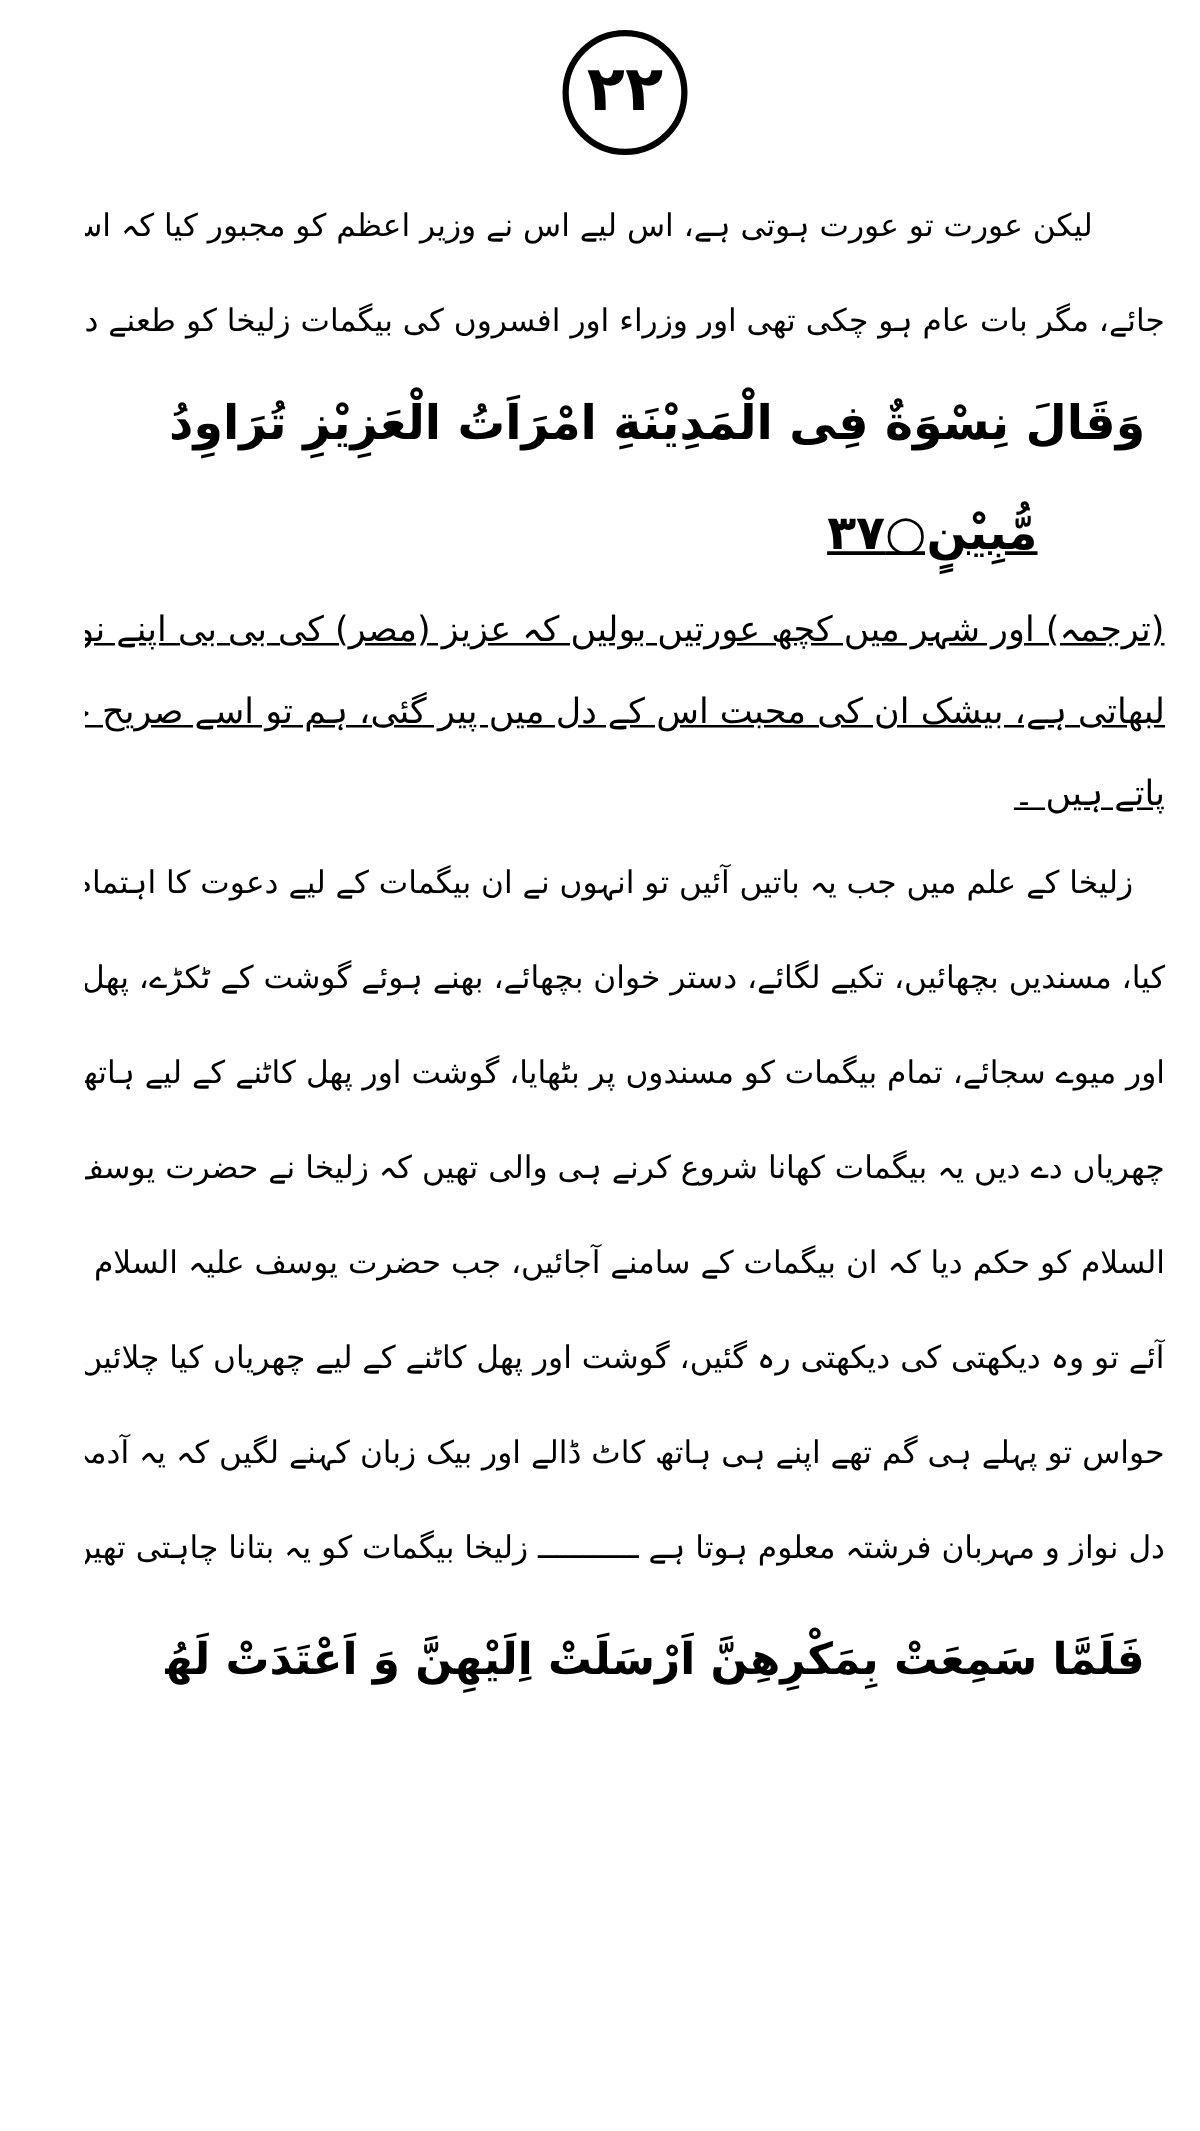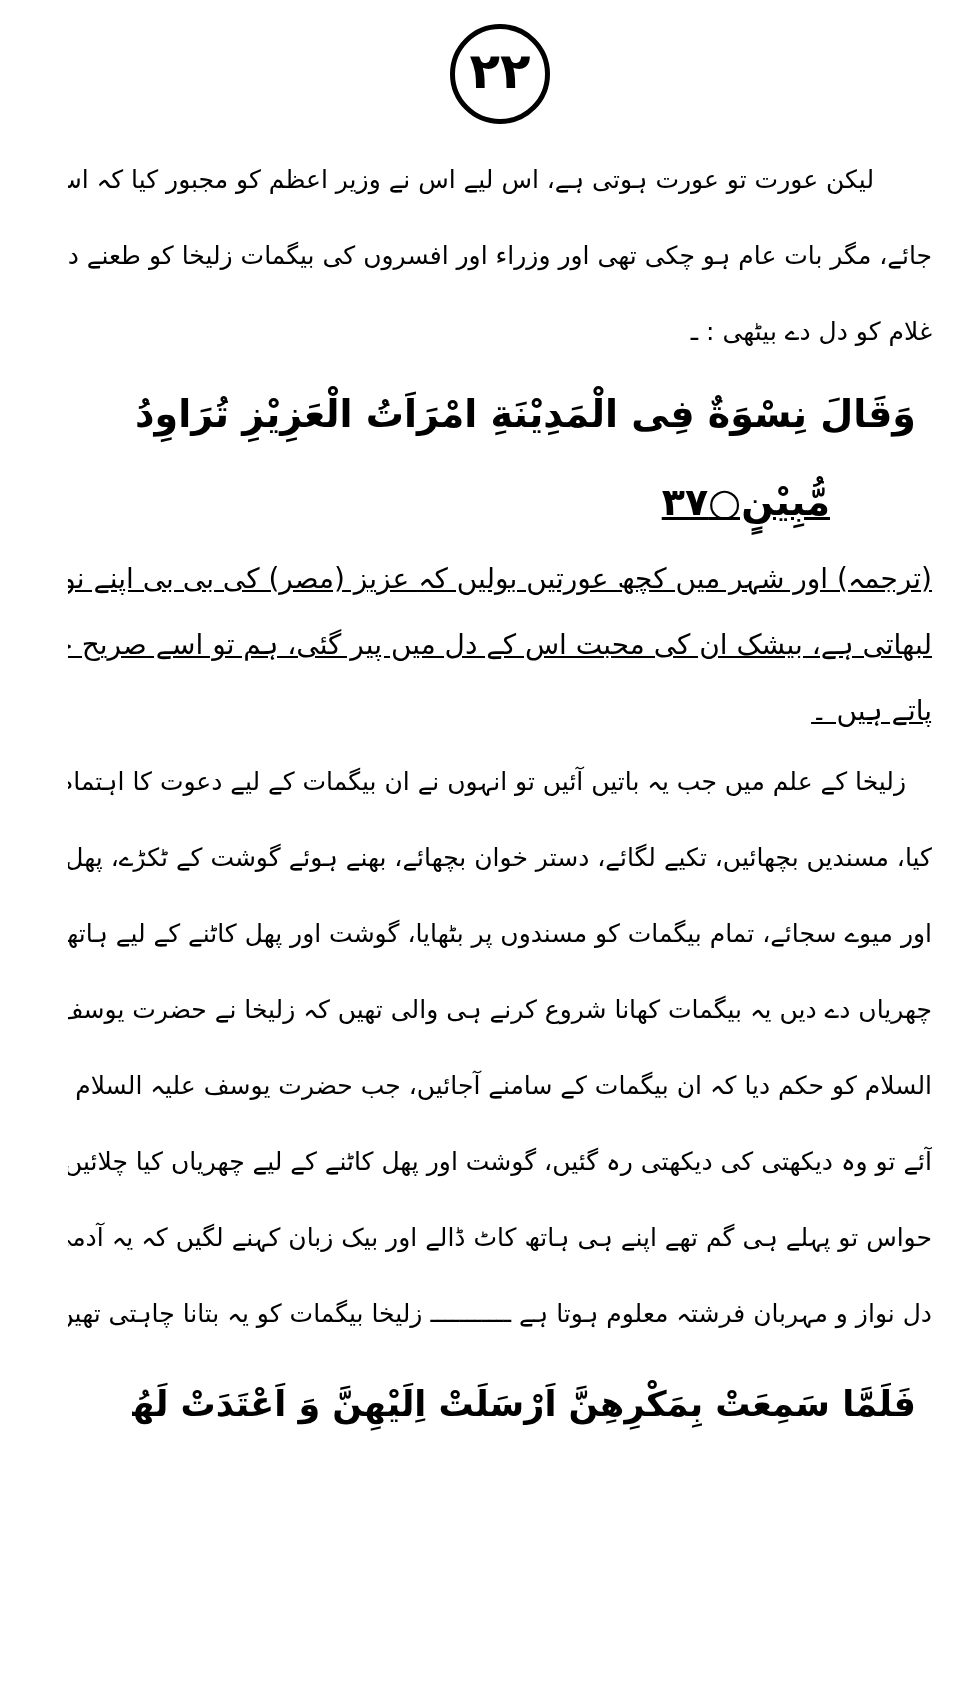--- a/index.html
+++ b/index.html
@@ -96,21 +96,20 @@
 
 <div class="page">
 
   <div class="page-number-circle">
     <span>۲۲</span>
   </div>
 
   <div class="para para-1" lang="ur">
     <div class="u-line indent-lg">لیکن عورت تو عورت ہوتی ہے، اس لیے اس نے وزیر اعظم کو مجبور کیا کہ اس کی</div>
     <div class="u-line">جائے، مگر بات عام ہو چکی تھی اور وزراء اور افسروں کی بیگمات زلیخا کو طعنے دینے لگی تھیں کہ</div>
-    <div class="u-line last-line">غلام کو دل دے بیٹھی : ـ</div>
   </div>
 
   <div class="verse" lang="ar">
     <div class="v-line">وَقَالَ نِسْوَةٌ فِى الْمَدِيْنَةِ امْرَاَتُ الْعَزِيْزِ تُرَاوِدُ فَتٰهَا</div>
     <div class="v-line v-last">مُّبِيْنٍ○۳۷</div>
   </div>
 
   <div class="para trans" lang="ur">
     <div class="u-line">(ترجمہ) اور شہر میں کچھ عورتیں بولیں کہ عزیز (مصر) کی بی بی اپنے نوجوان کا دل</div>
     <div class="u-line">لبھاتی ہے، بیشک ان کی محبت اس کے دل میں پیر گئی، ہم تو اسے صریح خود رفتہ</div>

